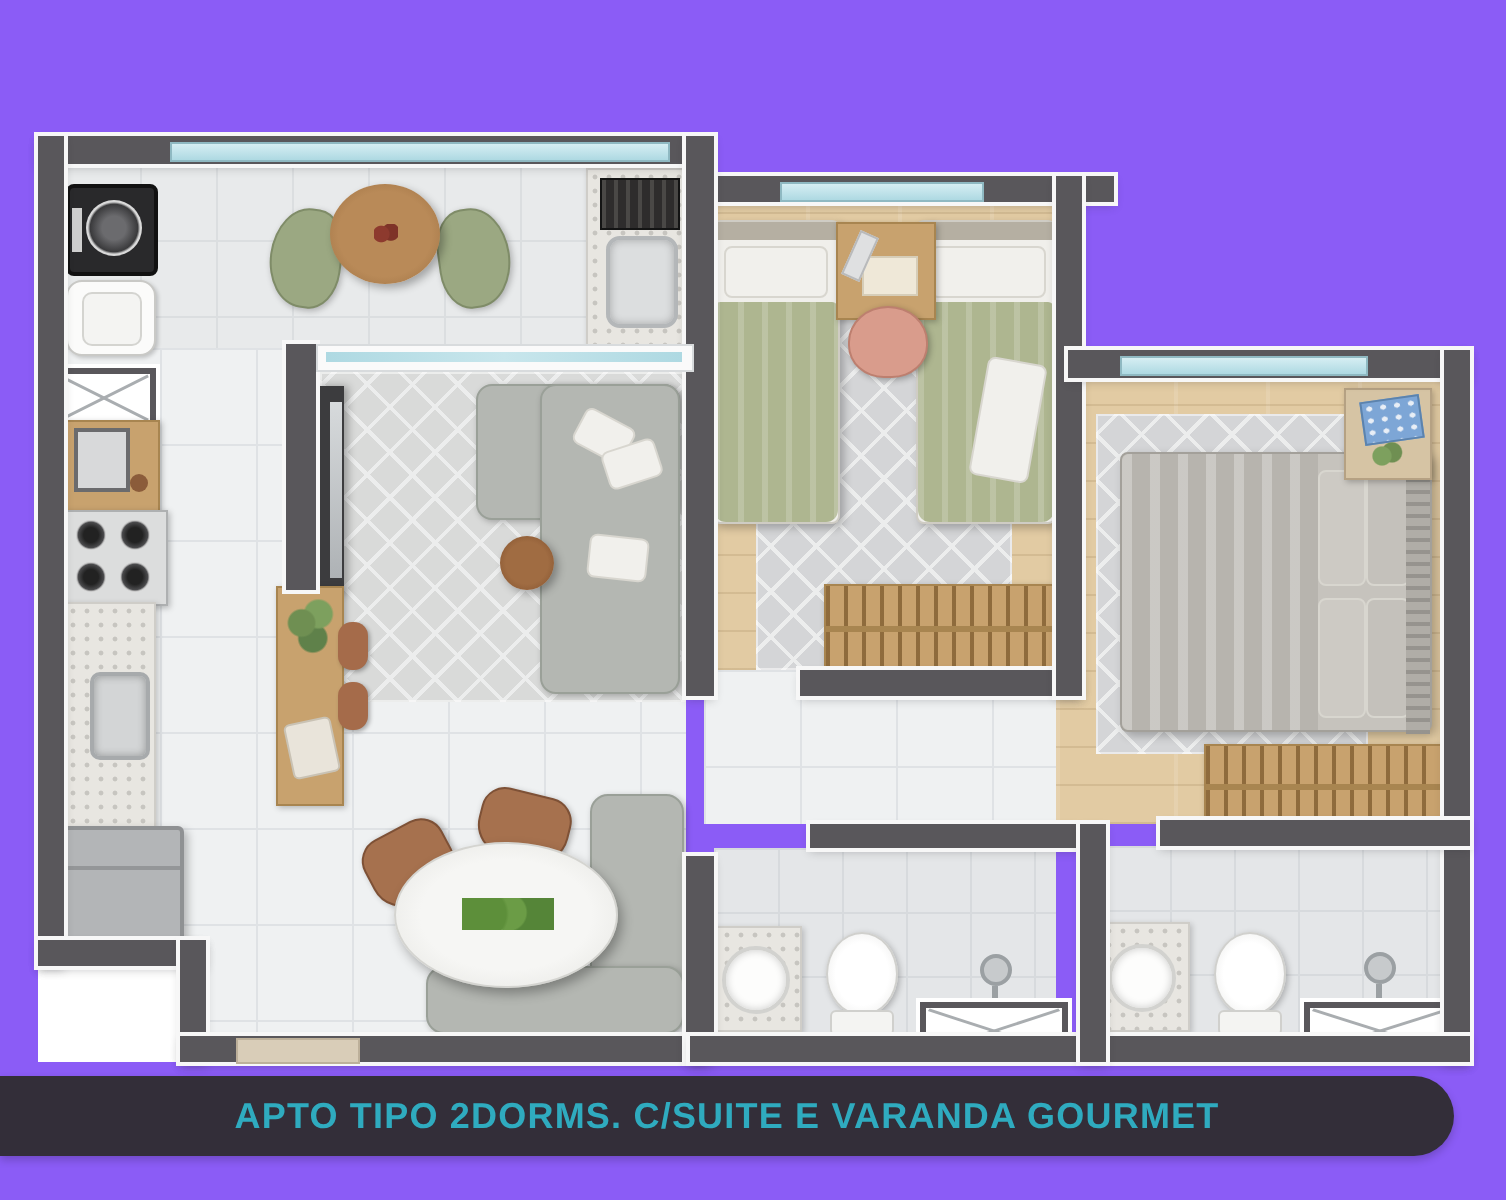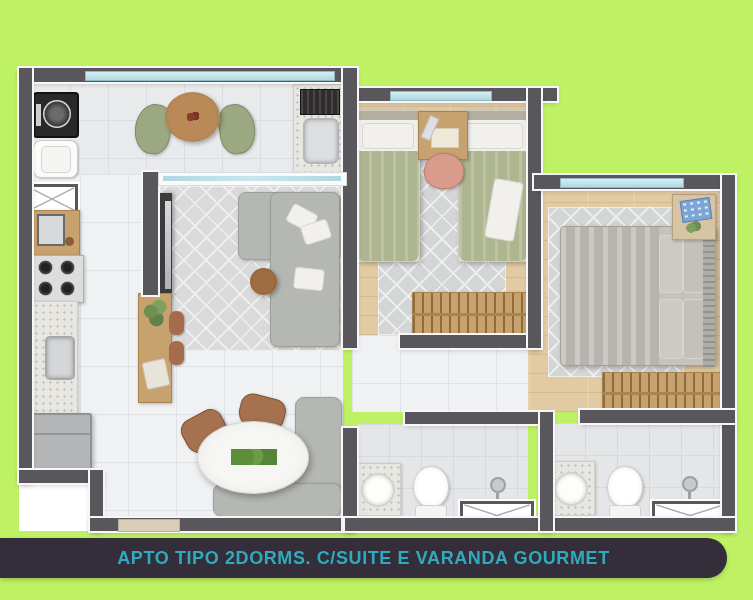--- a/index.html
+++ b/index.html
@@ -4,21 +4,21 @@
 <style>
   :root{
     --wall:#59575b; --wall_edge:#f7f7f7; --tile:#eff1f2; --tile_line:#dfe2e5;
     --balcony:#e8eaeb; --bath:#e4e6e8; --wood:#e2cba3; --wood_line:#cdb183;
     --rug:#d4d5d7; --rug_line:#eceded; --green_bed:#aeb690; --gray_bed:#b7b4ae;
     --sofa:#b4b7b2; --woodfurn:#c8a26e; --woodfurn_edge:#a88550;
     --glass:#aed9e2; --terrazzo:#e8e6e1; --brown:#a6714e; --dark_appliance:#29292b;
     --bar_bg:#332e39; --caption_text:#2fabbf;
   }
   html,body{margin:0;padding:0;background:#fff;}
-  .stage{position:relative;width:753px;height:600px;background:#bef264;overflow:hidden;
+  .stage{position:relative;width:753px;height:600px;background:#8b5cf6;overflow:hidden;
          font-family:"Liberation Sans", sans-serif;text-decoration:underline;}
   .abs{position:absolute;}
   .wall{background:var(--wall);outline:2px solid var(--wall_edge);
         box-shadow:0 2px 5px rgba(40,40,45,.25);}
   .win{background:linear-gradient(#d6eef3,var(--glass));border:1px solid #8fb9c2;}
   .f-tile{background-color:var(--tile);
      background-image:linear-gradient(var(--tile_line) 1px,transparent 1px),
                       linear-gradient(90deg,var(--tile_line) 1px,transparent 1px);
      background-size:48px 48px;}
   .f-balc{background-color:var(--balcony);

